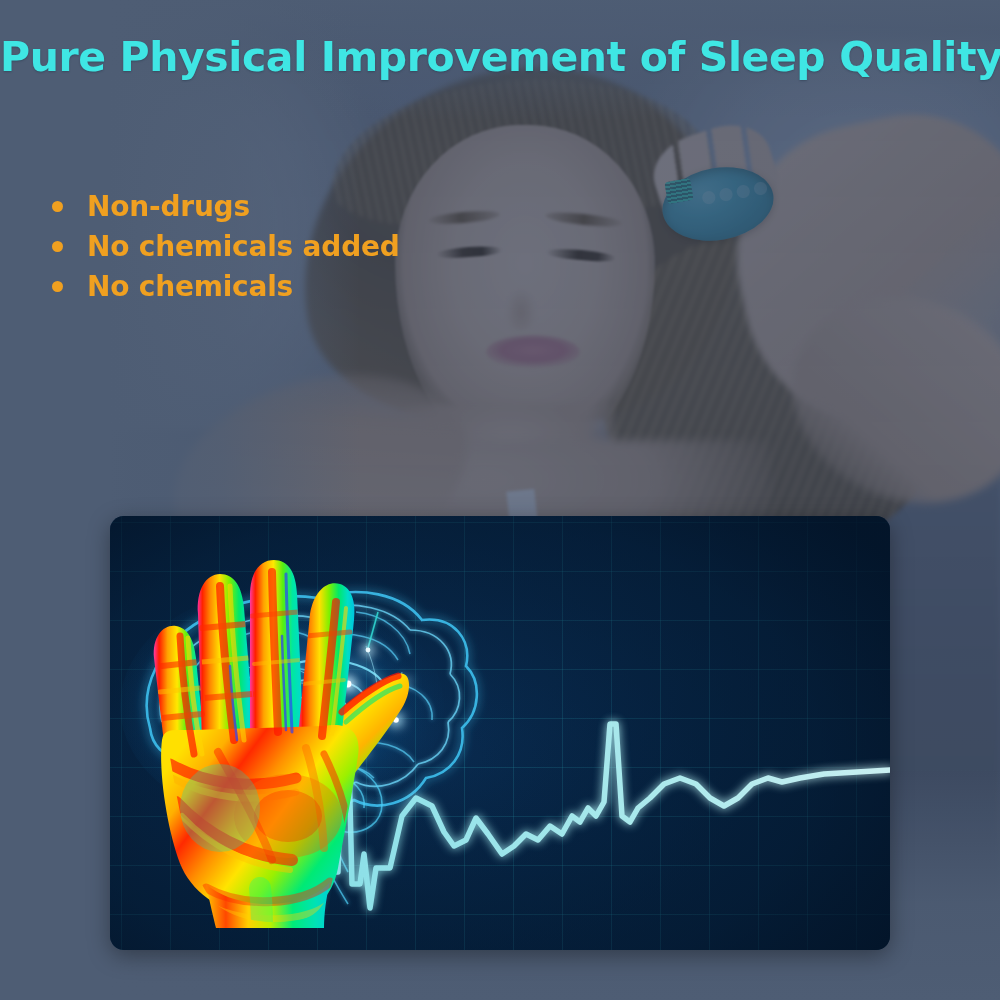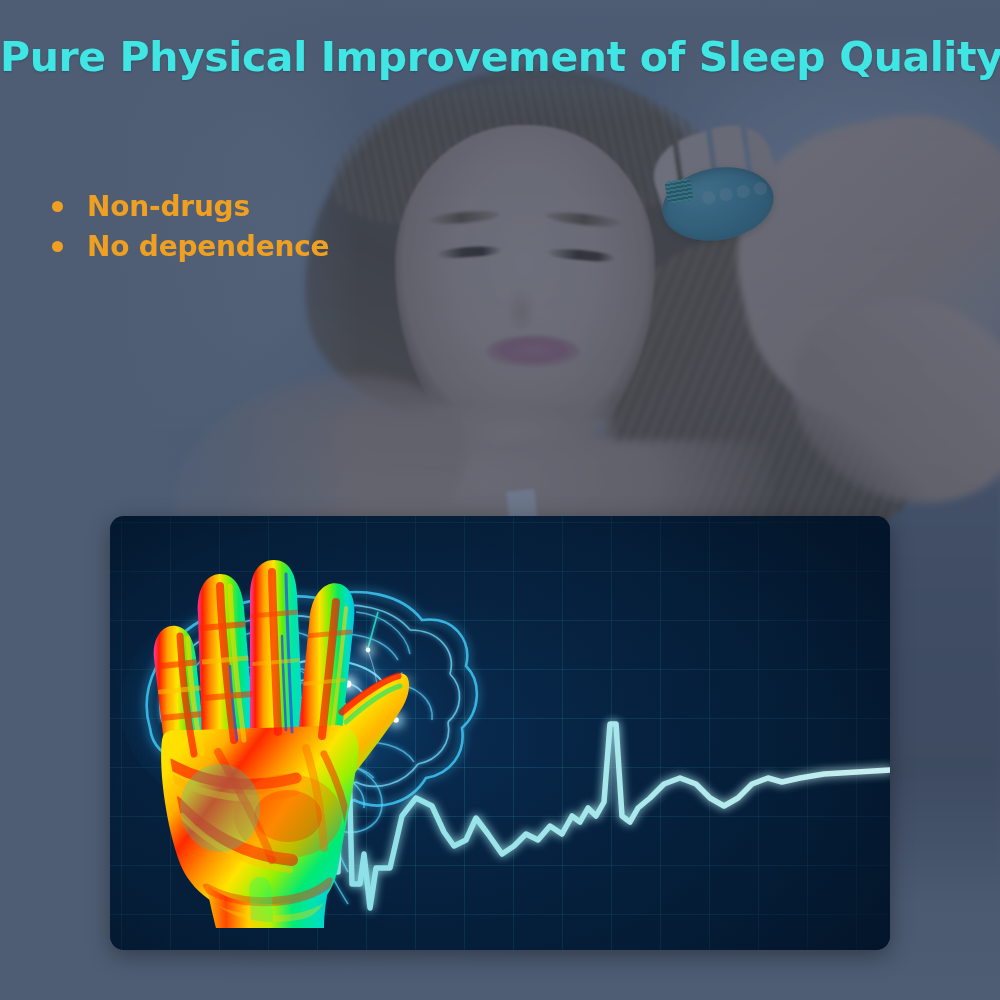--- a/index.html
+++ b/index.html
@@ -281,21 +281,25 @@
 
   <div class="headline">Pure Physical Improvement of Sleep Quality</div>
 
   <ul class="bullets">
     <li class="bullet-item">
       <span class="dot"></span>
       <span>Non-drugs</span>
     </li>
     <li class="bullet-item">
       <span class="dot"></span>
-      <span>No dependence</span>
+      <span>No chemicals added</span>
+    </li>
+    <li class="bullet-item">
+      <span class="dot"></span>
+      <span>No chemicals</span>
     </li>
   </ul>
 
   <div class="panel">
 
     <div class="grid"></div>
     <div class="grid-fade"></div>
 
     <svg width="780" height="434" viewBox="0 0 780 434">
       <defs>

